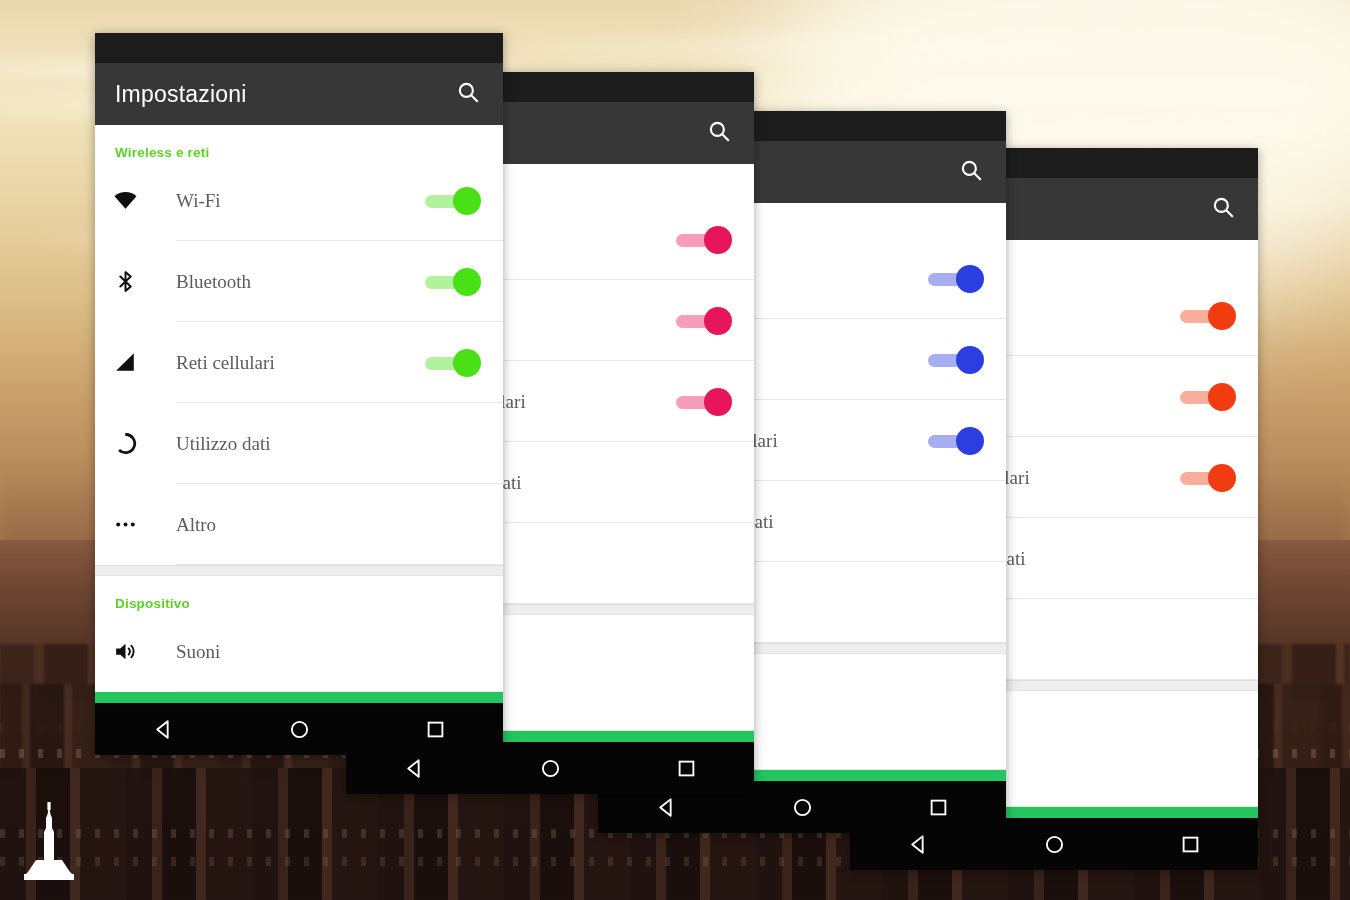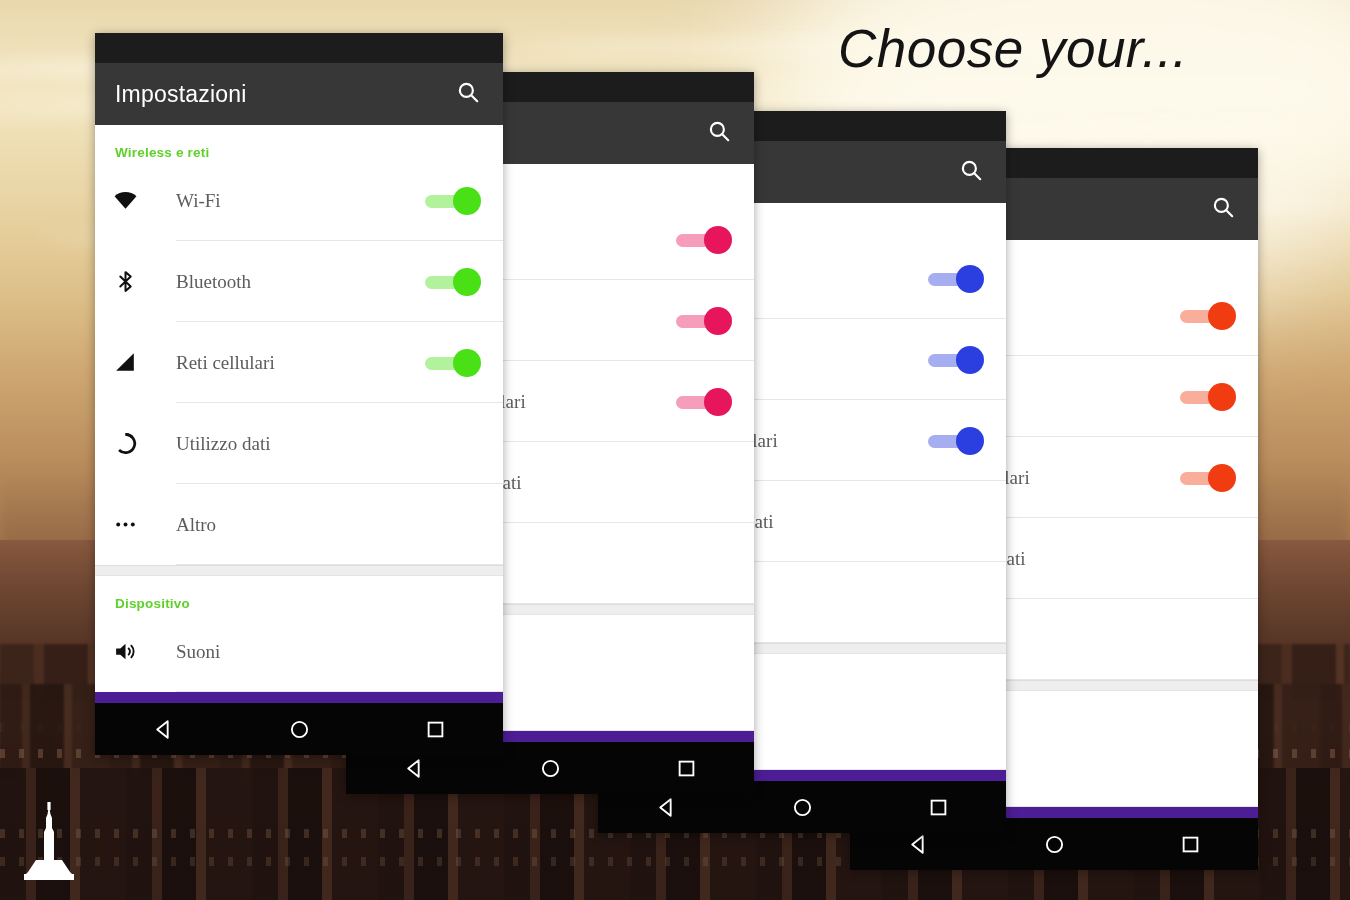--- a/index.html
+++ b/index.html
@@ -143,21 +143,21 @@
     font-weight: 300;
     color: #141414;
     letter-spacing: 0.5px;
     white-space: nowrap;
     font-family: "Liberation Sans", sans-serif;
   }
 
   
   .phone {
     position: absolute;
-    background: #4c1d95;
+    background: #22c55e;
     overflow: hidden;
     box-shadow: 0 2px 10px rgba(0,0,0,0.35);
   }
   .statusbar {
     background: #1c1c1c;
     width: 100%;
   }
   .appbar {
     background: #373737;
     width: 100%;
@@ -315,21 +315,20 @@
       <div class="windowrow w4"></div>
     </div>
 
     <svg class="logo-tower" viewBox="0 0 62 88">
       <path d="M31 2 L32.4 12 L34 16 L34 26 L36 30 L36 58 L44 58 L48 64 L52 70 L56 74 L6 74 L10 70 L14 64 L18 58 L26 58 L26 30 L28 26 L28 16 L29.6 12 Z" fill="#ffffff"></path>
       <rect x="29.4" y="0" width="3.2" height="8" fill="#ffffff"></rect>
       <rect x="6" y="72" width="50" height="6" fill="#ffffff"></rect>
     </svg>
   </div>
 
-  <div class="headline">Choose your...</div>
 
   <div id="phones-host">
       <div class="phone" id="phone4">
         <div class="statusbar"></div>
         <div class="appbar">
              <span class="appbar-title">Impostazioni</span>
              <span class="search-icon"><svg width="26" height="26" viewBox="0 0 24 24">
               <g fill="none" stroke="#ffffff" stroke-width="2" stroke-linecap="round">
                   <circle cx="10.5" cy="10.5" r="6"></circle>
                 <line x1="15" y1="15" x2="20.5" y2="20.5"></line>

